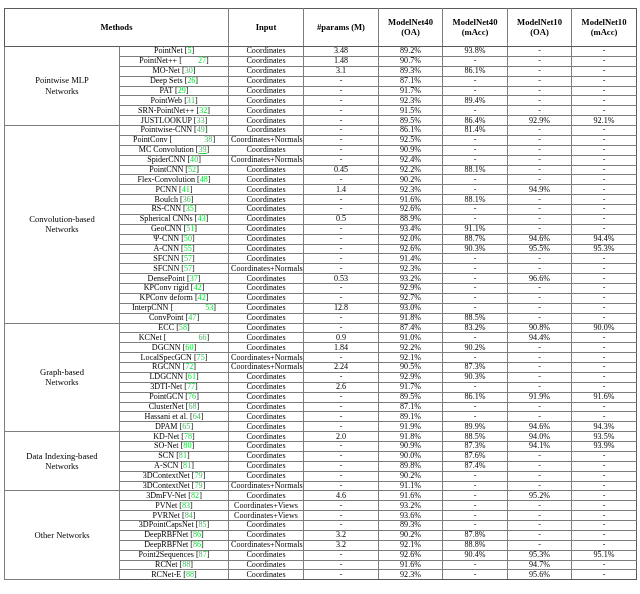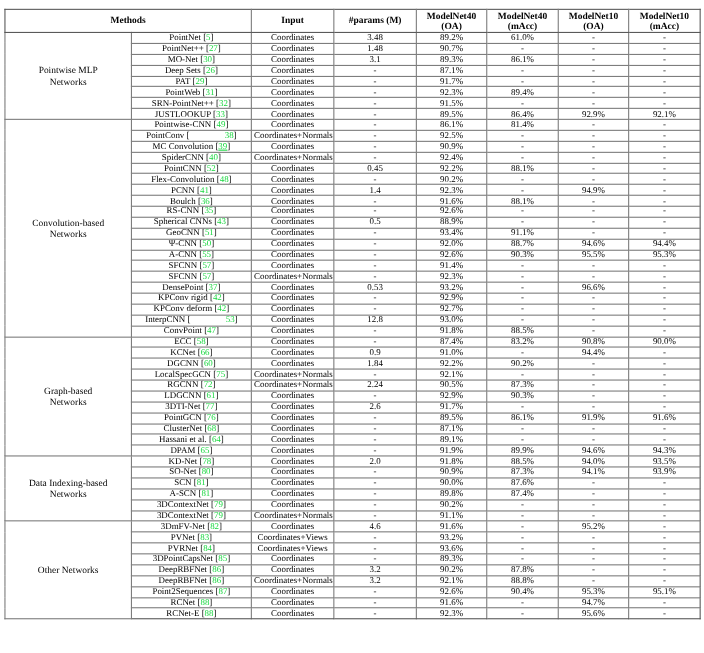--- a/index.html
+++ b/index.html
@@ -34,21 +34,21 @@
     text-align: center;
     vertical-align: middle;
     white-space: nowrap;
     overflow: hidden;
     height: 9.2px;
     box-sizing: border-box;
   }
   table.results thead th {
     font-weight: bold;
     font-size: 8.6px;
-    height: 21px;
+    height: 38px;
     line-height: 1.08;
     border-top: 1.3px solid #5a5a5a;
     border-bottom: 1.3px solid #5a5a5a;
   }
   .hdr-sub { display: block; }
   td.method {
     text-align: right;
     padding-right: 3px;
   }
   td.cat {
@@ -121,26 +121,26 @@
     <tbody id="table-body">
         <tr class="sect-top">
           <td class="cat" rowspan="8">
             <span style="display: block;">Pointwise MLP</span>
             <span style="display: block;">Networks</span>
           </td>
           <td class="method"><span>PointNet</span> [<span class="cite" style="color: rgb(27, 215, 65);">5</span>]</td>
           <td>Coordinates</td>
           <td>3.48</td>
           <td>89.2%</td>
-          <td>61.0%</td>
-          <td>-</td>
-          <td>-</td>
-        </tr>
-        <tr>
-          <td class="method"><span>PointNet++</span> [<span class="cite" style="color: rgb(27, 215, 65);">27</span>]</td>
+          <td>93.8%</td>
+          <td>-</td>
+          <td>-</td>
+        </tr>
+        <tr>
+          <td class="method"><span>PointNet++</span> [<span class="cite" style="color: rgb(27, 215, 65); padding-left: 16px;">27</span>]</td>
           <td>Coordinates</td>
           <td>1.48</td>
           <td>90.7%</td>
           <td>-</td>
           <td>-</td>
           <td>-</td>
         </tr>
         <tr>
           <td class="method"><span>MO-Net</span> [<span class="cite" style="color: rgb(27, 215, 65);">30</span>]</td>
           <td>Coordinates</td>
@@ -386,21 +386,21 @@
           </td>
           <td class="method"><span>ECC</span> [<span class="cite" style="color: rgb(27, 215, 65);">58</span>]</td>
           <td>Coordinates</td>
           <td>-</td>
           <td>87.4%</td>
           <td>83.2%</td>
           <td>90.8%</td>
           <td>90.0%</td>
         </tr>
         <tr>
-          <td class="method"><span>KCNet</span> [<span class="cite" style="color: rgb(27, 215, 65);">66</span>]</td>
+          <td class="method"><span>KCNet</span> [<span class="cite" style="color: rgb(27, 215, 65); padding-left: 32px;">66</span>]</td>
           <td>Coordinates</td>
           <td>0.9</td>
           <td>91.0%</td>
           <td>-</td>
           <td>94.4%</td>
           <td>-</td>
         </tr>
         <tr>
           <td class="method"><span>DGCNN</span> [<span class="cite" style="color: rgb(27, 215, 65);">60</span>]</td>
           <td>Coordinates</td>

